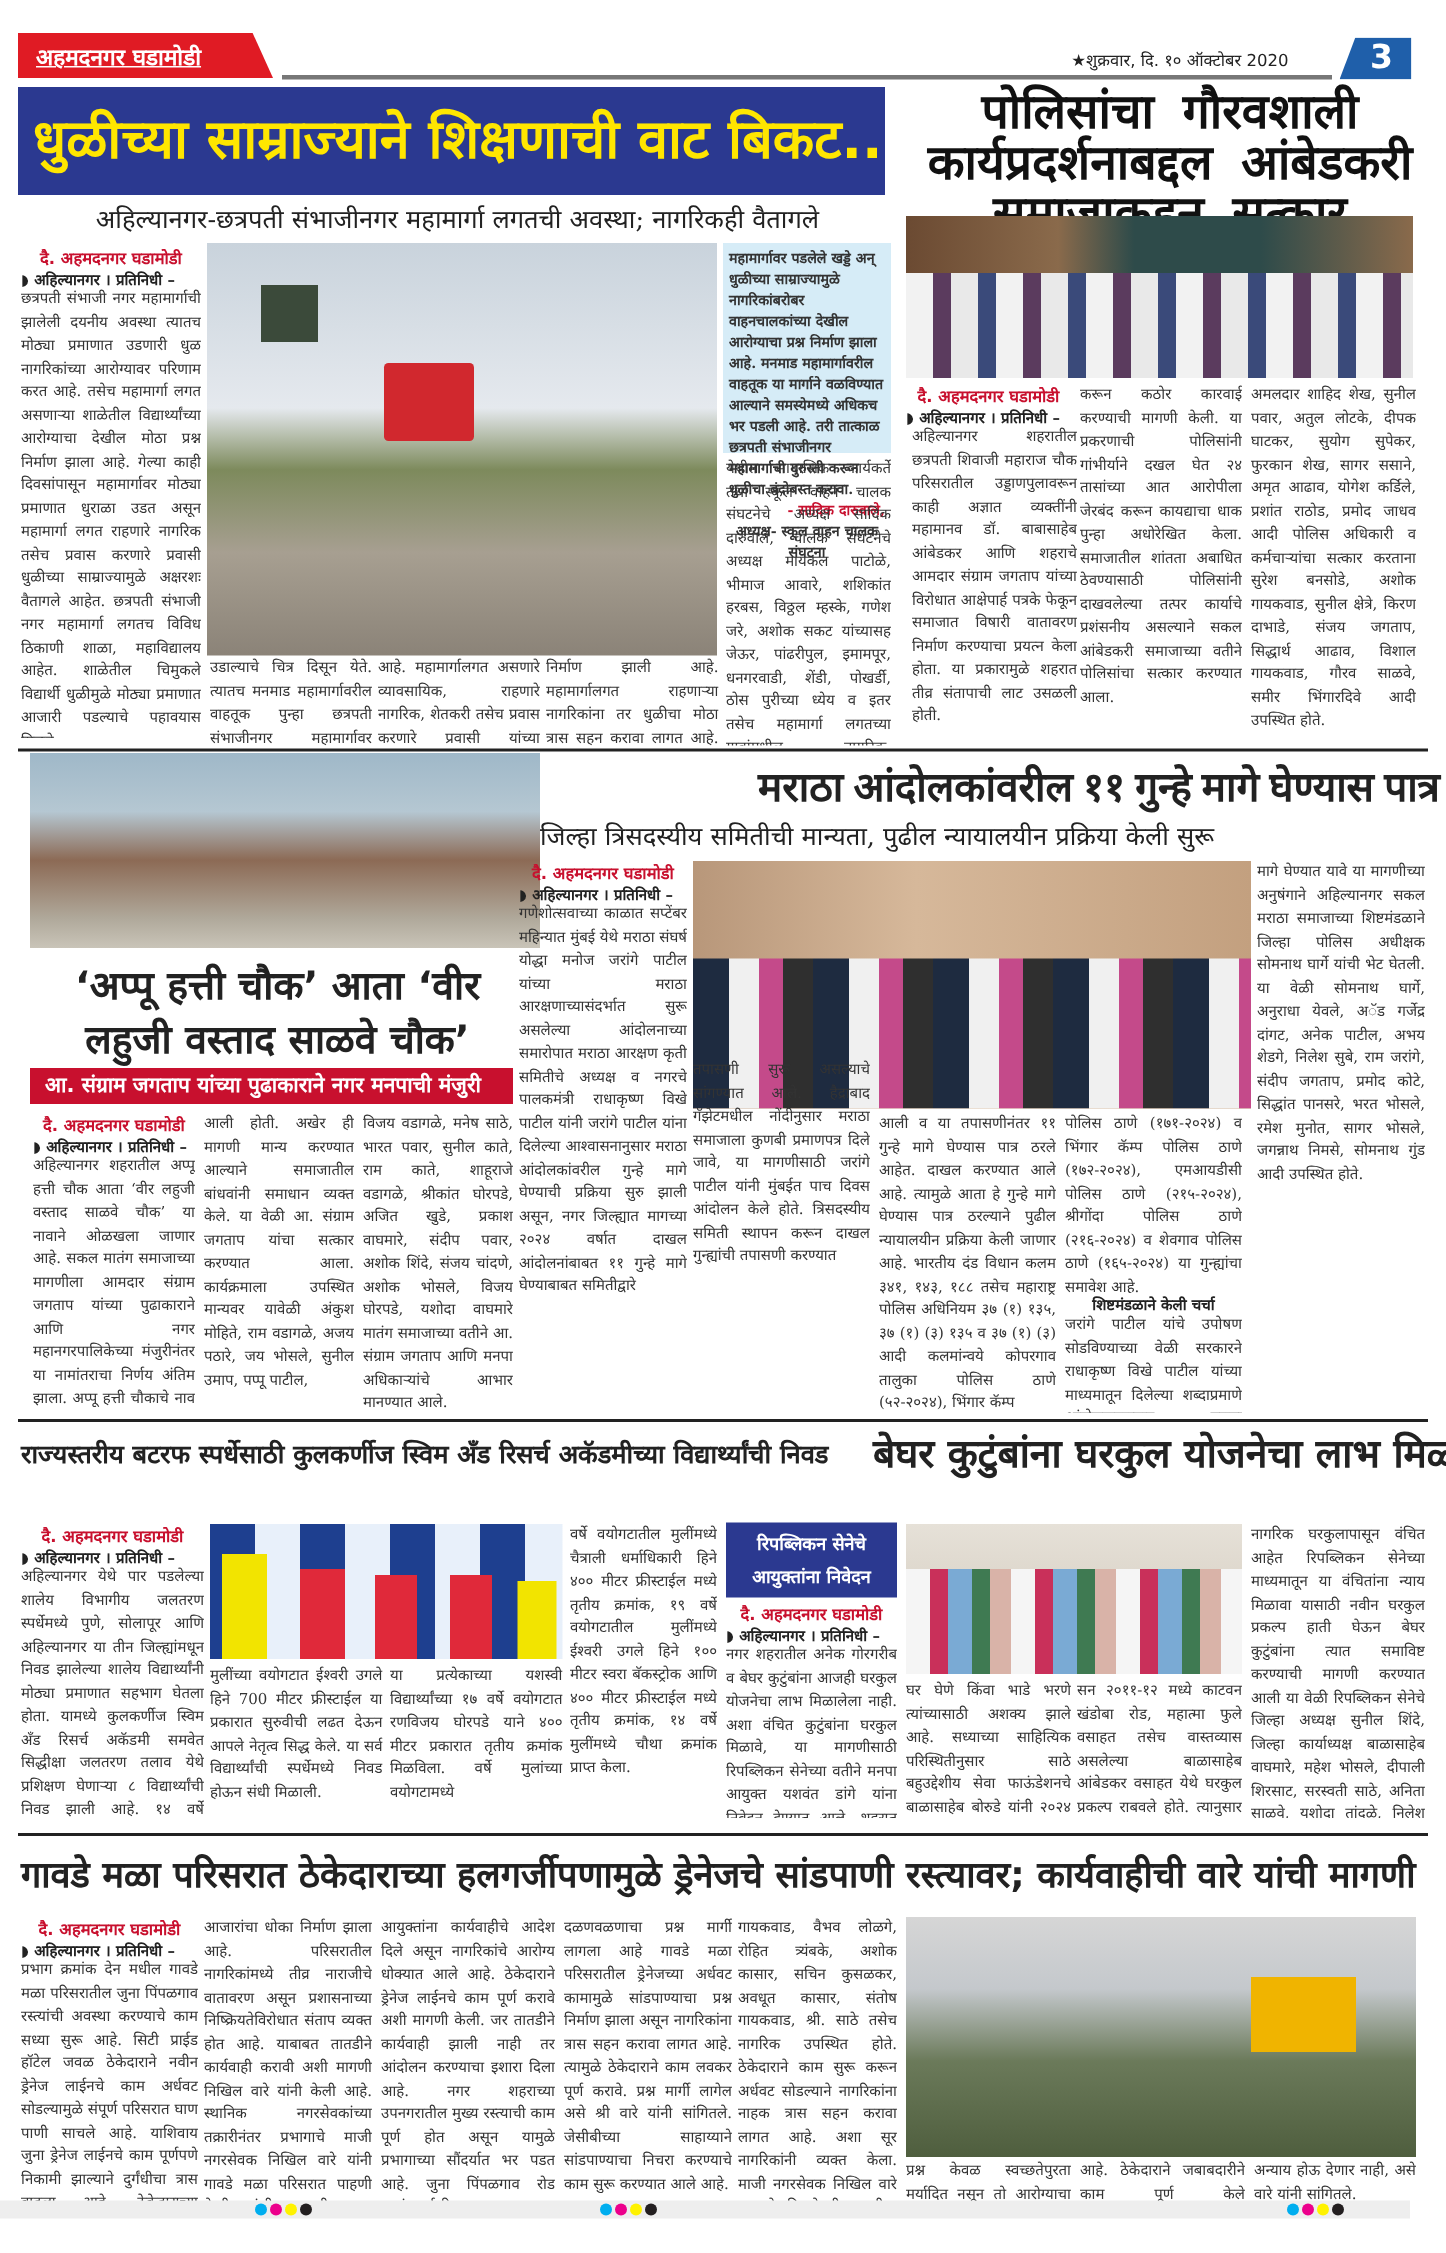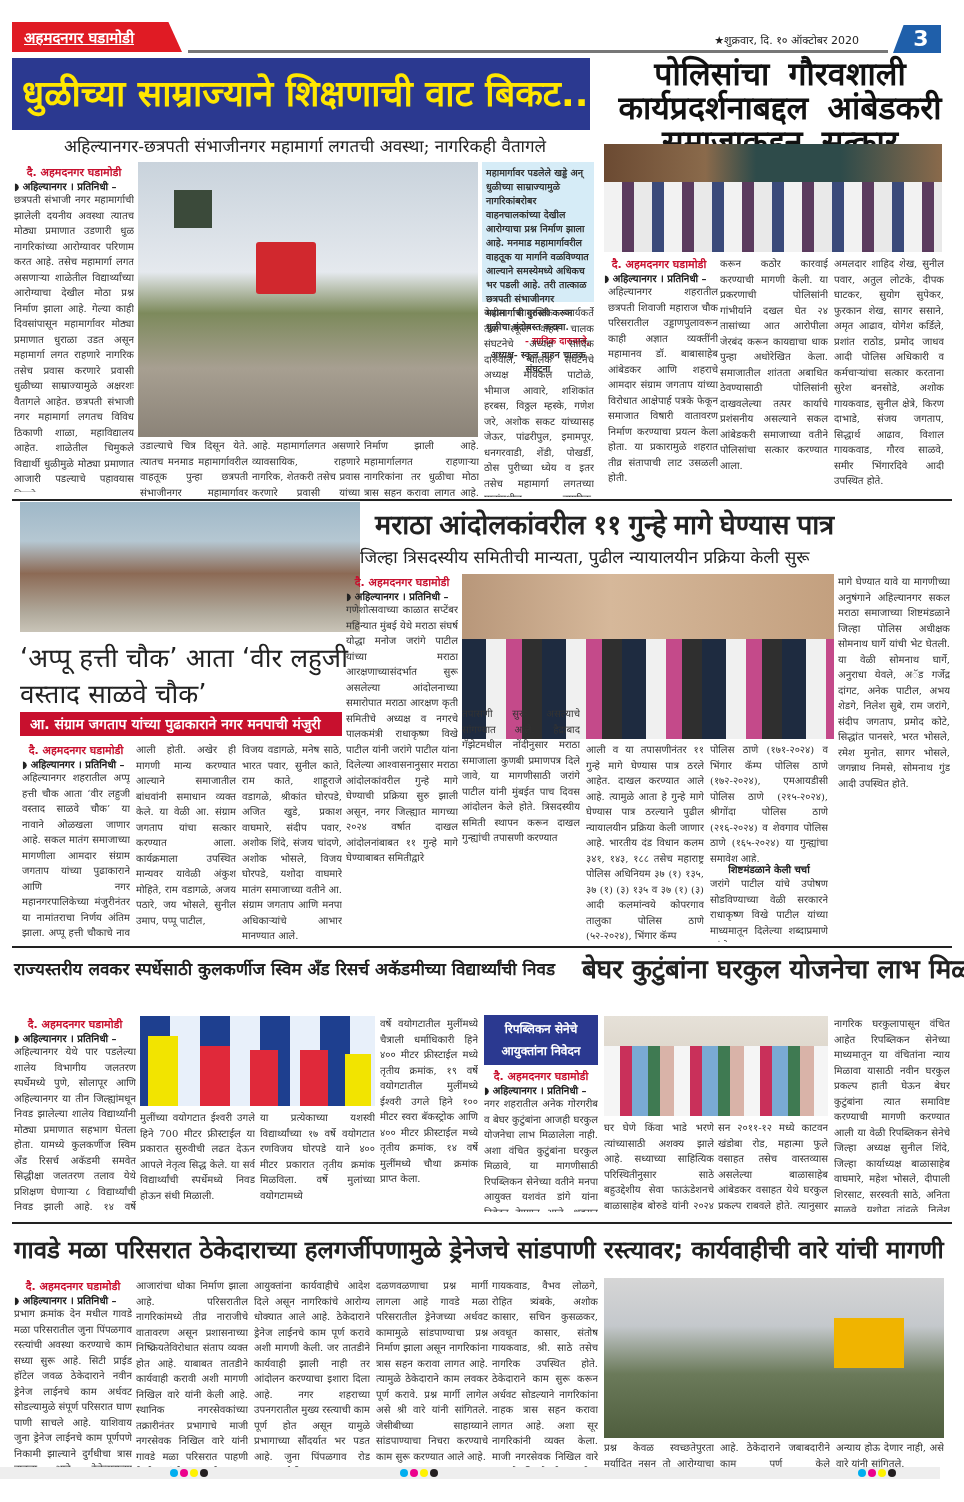--- a/index.html
+++ b/index.html
@@ -14,23 +14,23 @@
 .hl2{left:600px;top:60px;width:360px;font-family:Liberation Mono, monospace;font-size:32px;font-weight:bold;text-align:center;line-height:34px;color:#111}
 .sub1{left:20px;top:134px;width:570px;font-size:17px;text-align:center}
 .col{font-size:10px;line-height:15.5px;text-align:justify;color:#333;overflow:hidden}
 .byline{color:#c8102e;font-weight:bold;font-size:11px;text-align:center;font-family:"DejaVu Sans",sans-serif}
 .dateline{font-size:10px;font-weight:bold}
 .photo{overflow:hidden}
 .quote{left:482px;top:162px;width:112px;height:140px;background:#d6ecf7;font-size:9.5px;line-height:14px;padding:4px;font-weight:bold;color:#333}
 .quote .who{color:#c8102e;text-align:right;display:block}
 .quote .role{text-align:center;display:block}
 .hrule{height:2px;background:#222;left:12px;width:940px}
-.hl3{left:375px;top:505px;width:585px;font-family:Liberation Sans, sans-serif;font-size:27px;font-weight:bold;text-align:left}
+.hl3{left:375px;top:505px;width:585px;font-family:Liberation Serif, serif;font-size:27px;font-weight:bold;text-align:right}
 .sub3{left:360px;top:545px;width:600px;font-size:17px;}
-.hl4{left:20px;top:640px;width:330px;font-family:"DejaVu Sans",sans-serif;font-size:26px;font-weight:normal;text-align:left;line-height:36px}
+.hl4{left:20px;top:640px;width:330px;font-family:"DejaVu Sans",sans-serif;font-size:26px;font-weight:bold;text-align:center;line-height:36px}
 .redbar{left:20px;top:712px;width:322px;height:24px;background:#c8102e;color:#fff;font-size:14px;font-weight:bold;line-height:24px;padding-left:10px;white-space:nowrap;overflow:hidden;font-family:"DejaVu Sans",sans-serif}
 .hl5{left:14px;top:957px;width:560px;font-family:"DejaVu Sans",sans-serif;font-size:17px;font-weight:bold;white-space:nowrap}
 .hl6{left:582px;top:950px;width:380px;font-family:"DejaVu Sans",sans-serif;font-size:26px;font-weight:bold;white-space:nowrap}
 .bluebox{left:484px;top:1015px;width:114px;height:50px;background:#2b3990;color:#fff;font-size:12px;font-weight:bold;text-align:center;line-height:22px;padding-top:3px;font-family:"DejaVu Sans",sans-serif}
 .hl7{left:14px;top:1232px;width:940px;font-family:"DejaVu Sans",sans-serif;font-size:24px;font-weight:bold;white-space:nowrap}
 .marks{display:flex;gap:2px}
 .marks i{width:8px;height:8px;border-radius:50%;display:inline-block}
 .greybar{height:12px;background:#eee}
 </style>
 </head>
@@ -101,21 +101,21 @@
 </div>
 <div class="abs col" style="left:462px;top:706px;width:118px;height:200px">तपासणी सुरू असल्याचे सांगण्यात आले. हैद्राबाद गॅझेटमधील नोंदीनुसार मराठा समाजाला कुणबी प्रमाणपत्र दिले जावे, या मागणीसाठी जरांगे पाटील यांनी मुंबईत पाच दिवस आंदोलन केले होते. त्रिसदस्यीय समिती स्थापन करून दाखल गुन्ह्यांची तपासणी करण्यात</div>
 <div class="abs col" style="left:586px;top:742px;width:118px;height:200px">आली व या तपासणीनंतर ११ गुन्हे मागे घेण्यास पात्र ठरले आहेत. दाखल करण्यात आले आहे. त्यामुळे आता हे गुन्हे मागे घेण्यास पात्र ठरल्याने पुढील न्यायालयीन प्रक्रिया केली जाणार आहे. भारतीय दंड विधान कलम ३४१, १४३, १८८ तसेच महाराष्ट्र पोलिस अधिनियम ३७ (१) १३५, ३७ (१) (३) १३५ व ३७ (१) (३) आदी कलमांन्वये कोपरगाव तालुका पोलिस ठाणे (५२-२०२४), भिंगार कॅम्प</div>
 <div class="abs col" style="left:710px;top:742px;width:118px;height:120px">पोलिस ठाणे (१७१-२०२४) व भिंगार कॅम्प पोलिस ठाणे (१७२-२०२४), एमआयडीसी पोलिस ठाणे (२१५-२०२४), श्रीगोंदा पोलिस ठाणे (२१६-२०२४) व शेवगाव पोलिस ठाणे (१६५-२०२४) या गुन्ह्यांचा समावेश आहे.</div>
 <div class="abs" style="left:710px;top:862px;width:118px;font-weight:bold;font-size:10px;text-align:center">शिष्टमंडळाने केली चर्चा</div>
 <div class="abs col" style="left:710px;top:876px;width:118px;height:66px">जरांगे पाटील यांचे उपोषण सोडविण्याच्या वेळी सरकारने राधाकृष्ण विखे पाटील यांच्या माध्यमातून दिलेल्या शब्दाप्रमाणे आंदोलनादरम्यान मराठा समाजातील बांधवांवर दाखल करण्यात आलेले गुन्हे</div>
 <div class="abs col" style="left:838px;top:574px;width:112px;height:368px">मागे घेण्यात यावे या मागणीच्या अनुषंगाने अहिल्यानगर सकल मराठा समाजाच्या शिष्टमंडळाने जिल्हा पोलिस अधीक्षक सोमनाथ घार्गे यांची भेट घेतली. या वेळी सोमनाथ घार्गे, अनुराधा येवले, अॅड गर्जेद्र दांगट, अनेक पाटील, अभय शेडगे, निलेश सुबे, राम जरांगे, संदीप जगताप, प्रमोद कोटे, सिद्धांत पानसरे, भरत भोसले, रमेश मुनोत, सागर भोसले, जगन्नाथ निमसे, सोमनाथ गुंड आदी उपस्थित होते.</div>
 
 <div class="abs hrule" style="top:946px"></div>
 
-<div class="abs hl5">राज्यस्तरीय लवकर स्पर्धेसाठी कुलकर्णीज स्विम अँड रिसर्च अकॅडमीच्या विद्यार्थ्यांची निवड</div>
+<div class="abs hl5">राज्यस्तरीय बटरफ स्पर्धेसाठी कुलकर्णीज स्विम अँड रिसर्च अकॅडमीच्या विद्यार्थ्यांची निवड</div>
 <div class="abs" style="left:14px;top:1016px;width:122px">
   <div class="byline">दै. अहमदनगर घडामोडी</div>
   <div class="dateline">◗ अहिल्यानगर । प्रतिनिधी –</div>
 </div>
 <div class="abs col" style="left:14px;top:1044px;width:122px;height:168px">अहिल्यानगर येथे पार पडलेल्या शालेय विभागीय जलतरण स्पर्धेमध्ये पुणे, सोलापूर आणि अहिल्यानगर या तीन जिल्ह्यांमधून निवड झालेल्या शालेय विद्यार्थ्यांनी मोठ्या प्रमाणात सहभाग घेतला होता. यामध्ये कुलकर्णीज स्विम अँड रिसर्च अकॅडमी समवेत सिद्धीक्षा जलतरण तलाव येथे प्रशिक्षण घेणाऱ्या ८ विद्यार्थ्यांची निवड झाली आहे. १४ वर्षे मुलांच्या वयोगटामध्ये १०० मीटर फ्रीस्टाईल, ५० मीटर फ्रीस्टाईल आणि ५० मीटर बटरफ्लाय स्ट्रोक या ११ वर्षे</div>
 <div class="abs photo" style="left:140px;top:1016px;width:235px;height:90px;background:repeating-linear-gradient(90deg,#1e3f8f 0 30px,#e8f0fa 30px 60px)">
   <div style="position:absolute;left:8px;top:20px;width:30px;height:70px;background:#f2e400"></div>
   <div style="position:absolute;left:60px;top:30px;width:30px;height:60px;background:#e0293a"></div>
   <div style="position:absolute;left:110px;top:34px;width:28px;height:56px;background:#e0293a"></div>
   <div style="position:absolute;left:160px;top:34px;width:28px;height:56px;background:#e0293a"></div>

